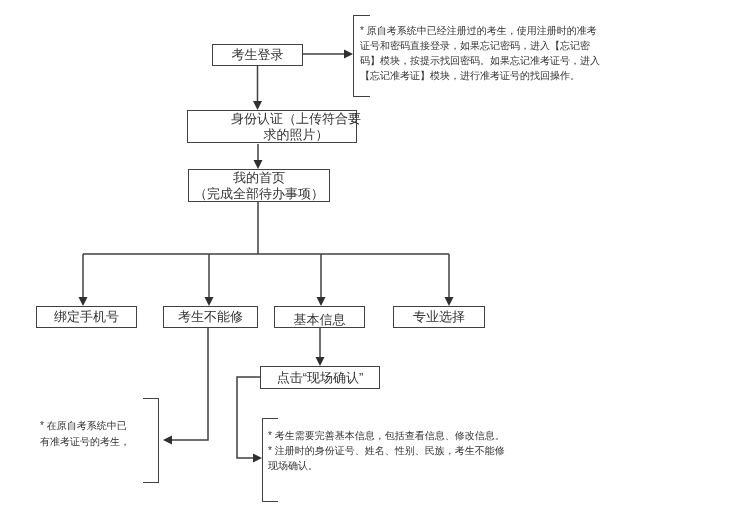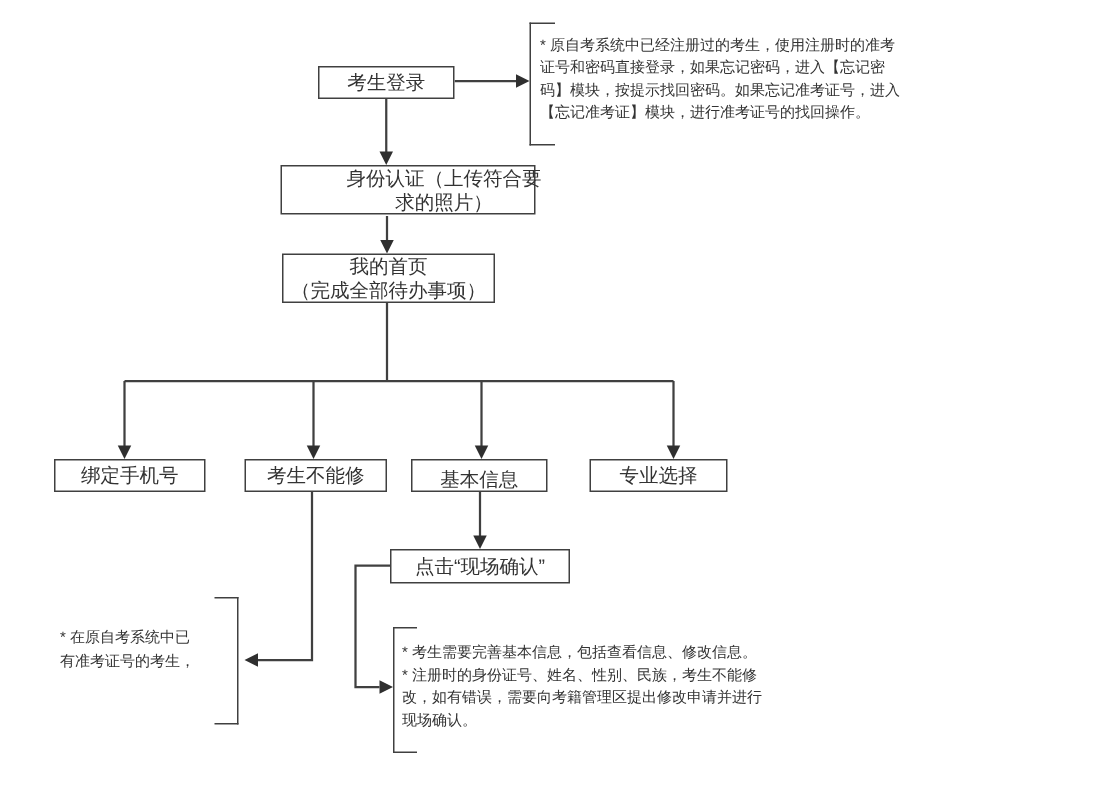--- a/index.html
+++ b/index.html
@@ -143,17 +143,16 @@
   <div class="bracket bracket-right" style="left:143px;top:398px;width:16px;height:85px;"></div>
   <div class="note note-left" style="left:40px;top:418px;">
     <div>* 在原自考系统中已</div>
     <div>有准考证号的考生，</div>
   </div>
 
   <div class="bracket bracket-left" style="left:262px;top:418px;width:16px;height:84px;"></div>
   <div class="note note-right" style="left:268px;top:428px;">
     <div>* 考生需要完善基本信息，包括查看信息、修改信息。</div>
     <div>* 注册时的身份证号、姓名、性别、民族，考生不能修</div>
-    <div>改，如有错误，需要向考籍管理区提出修改申请并进行</div>
     <div>现场确认。</div>
   </div>
 
 </div>
 
 </body></html>

